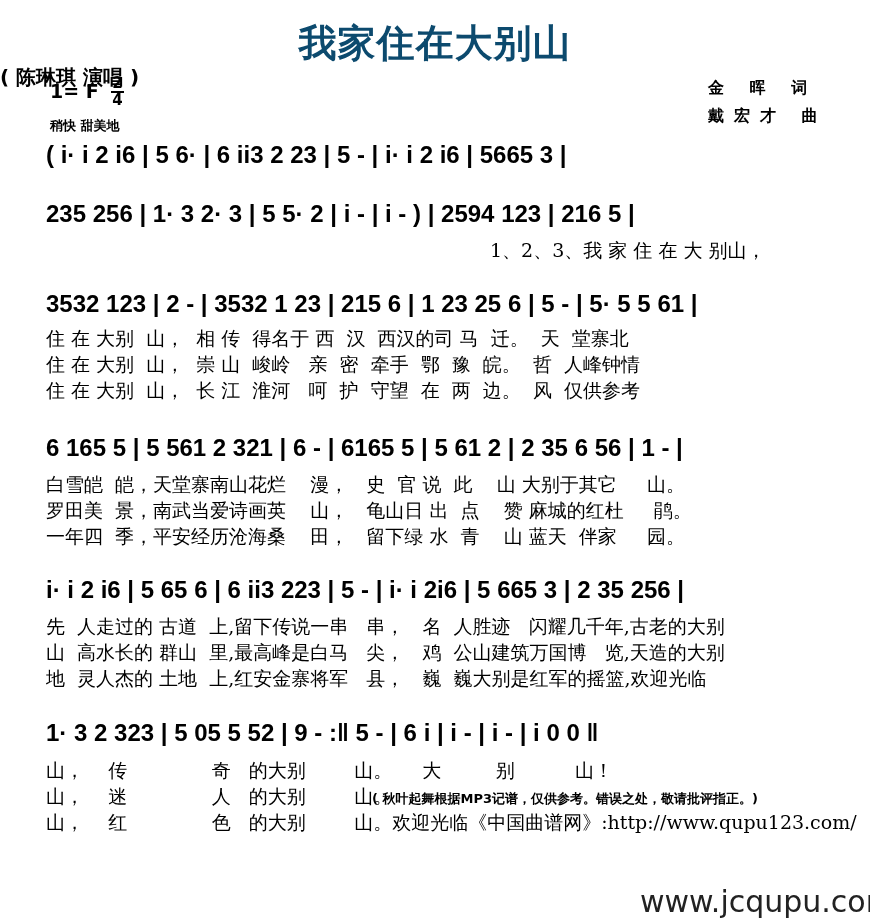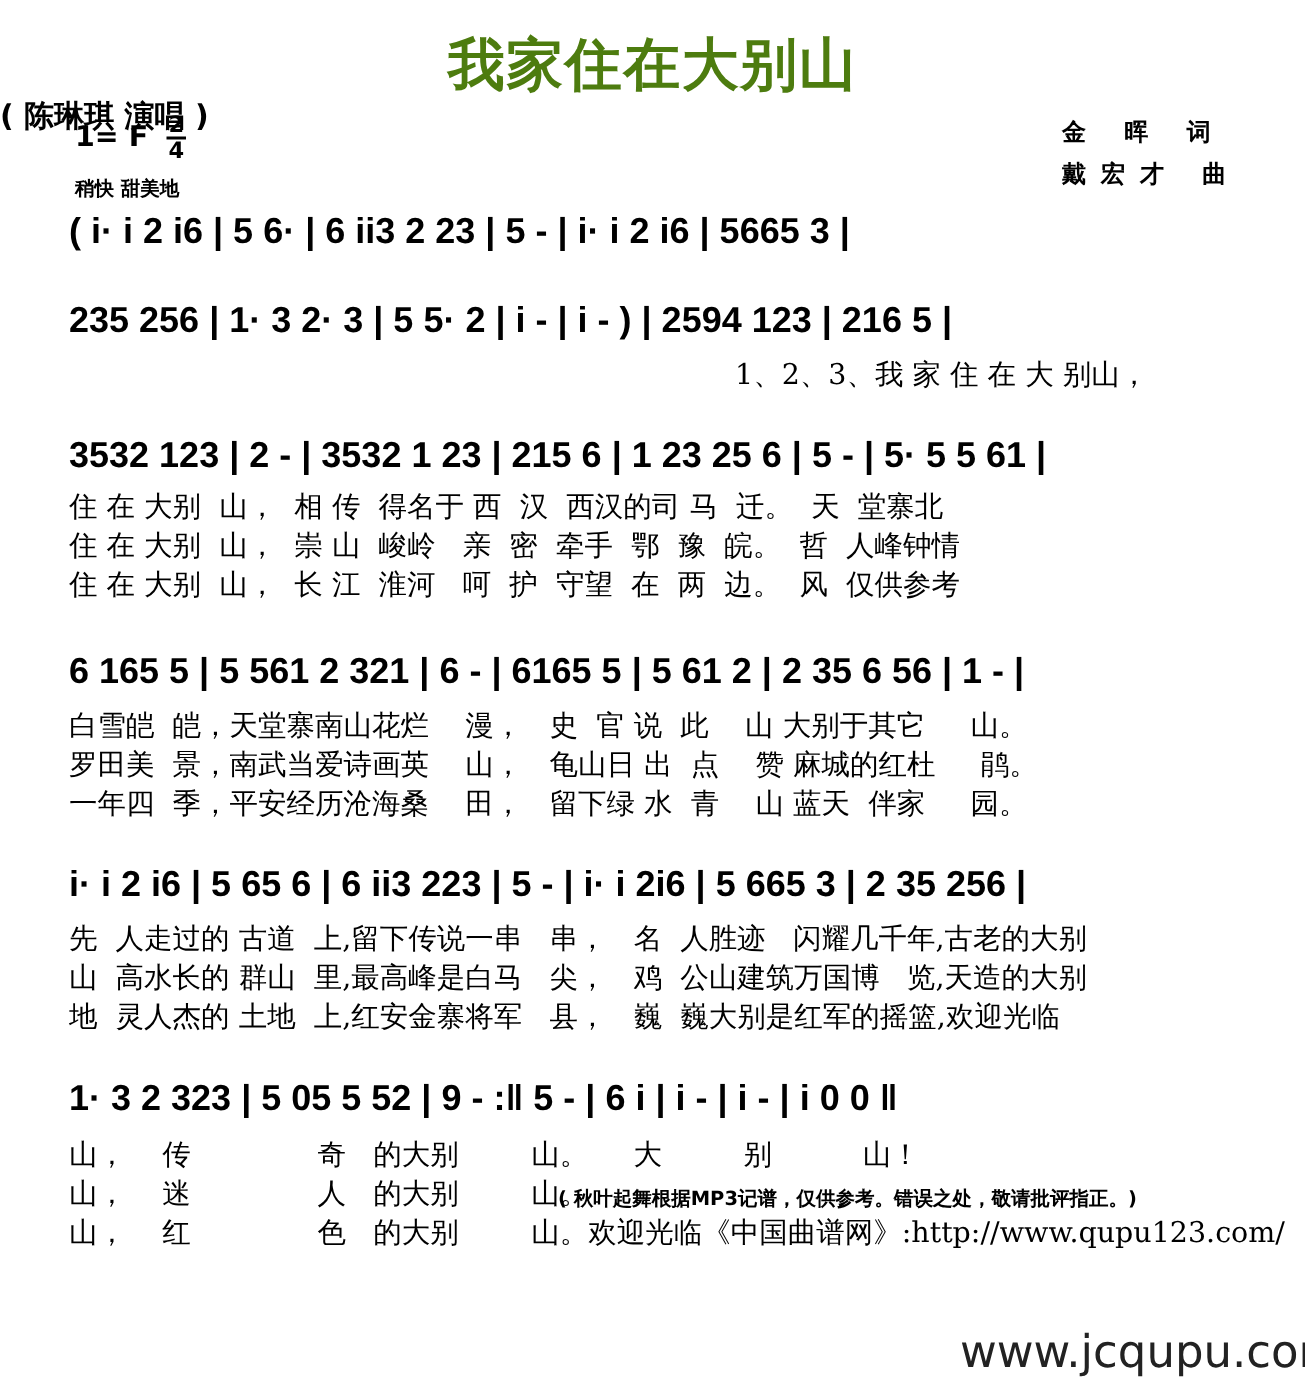--- a/index.html
+++ b/index.html
@@ -1,18 +1,18 @@
 <!DOCTYPE html>
 <html><head>
 <meta charset="utf-8">
 <style>
   html, body { margin:0; padding:0; background:#ffffff; }
   body { width:870px; height:924px; position:relative; overflow:hidden; color:#000; font-family:"DejaVu Sans", sans-serif; }
   .abs { position:absolute; }
-  .title { left:0; width:870px; top:18px; text-align:center; font-size:38px; font-weight:bold; color:#4d7c0f; letter-spacing:1px; }
+  .title { left:0; width:870px; top:18px; text-align:center; font-size:38px; font-weight:bold; color:#0c4a6e; letter-spacing:1px; }
   .singer { left:0; width:832px; top:64px; text-align:left; font-size:20px; font-weight:bold; }
   .credit { font-size:16px; font-weight:bold; letter-spacing:10px; }
   .key { left:50px; top:76px; font-size:19px; font-weight:bold; }
   .meter { display:inline-block; vertical-align:middle; text-align:center; font-size:15px; line-height:15px; margin-left:6px; }
   .meter .num { border-bottom:2px solid #000; display:block; padding:0 1px; }
   .tempo { left:50px; top:117px; font-size:13px; font-weight:bold; }
   .staff { left:46px; height:36px; white-space:nowrap; font-family:"Liberation Sans", sans-serif; font-weight:bold; font-size:24px; line-height:36px; }
   .lyr { left:46px; font-family:"DejaVu Serif", serif; font-size:19px; line-height:25px; white-space:pre; }
   .note-small { font-family:"DejaVu Sans", sans-serif; font-weight:bold; font-size:13px; white-space:pre; }
   .watermark { left:640px; top:884px; font-family:"DejaVu Sans", sans-serif; font-size:30px; color:#222; }

